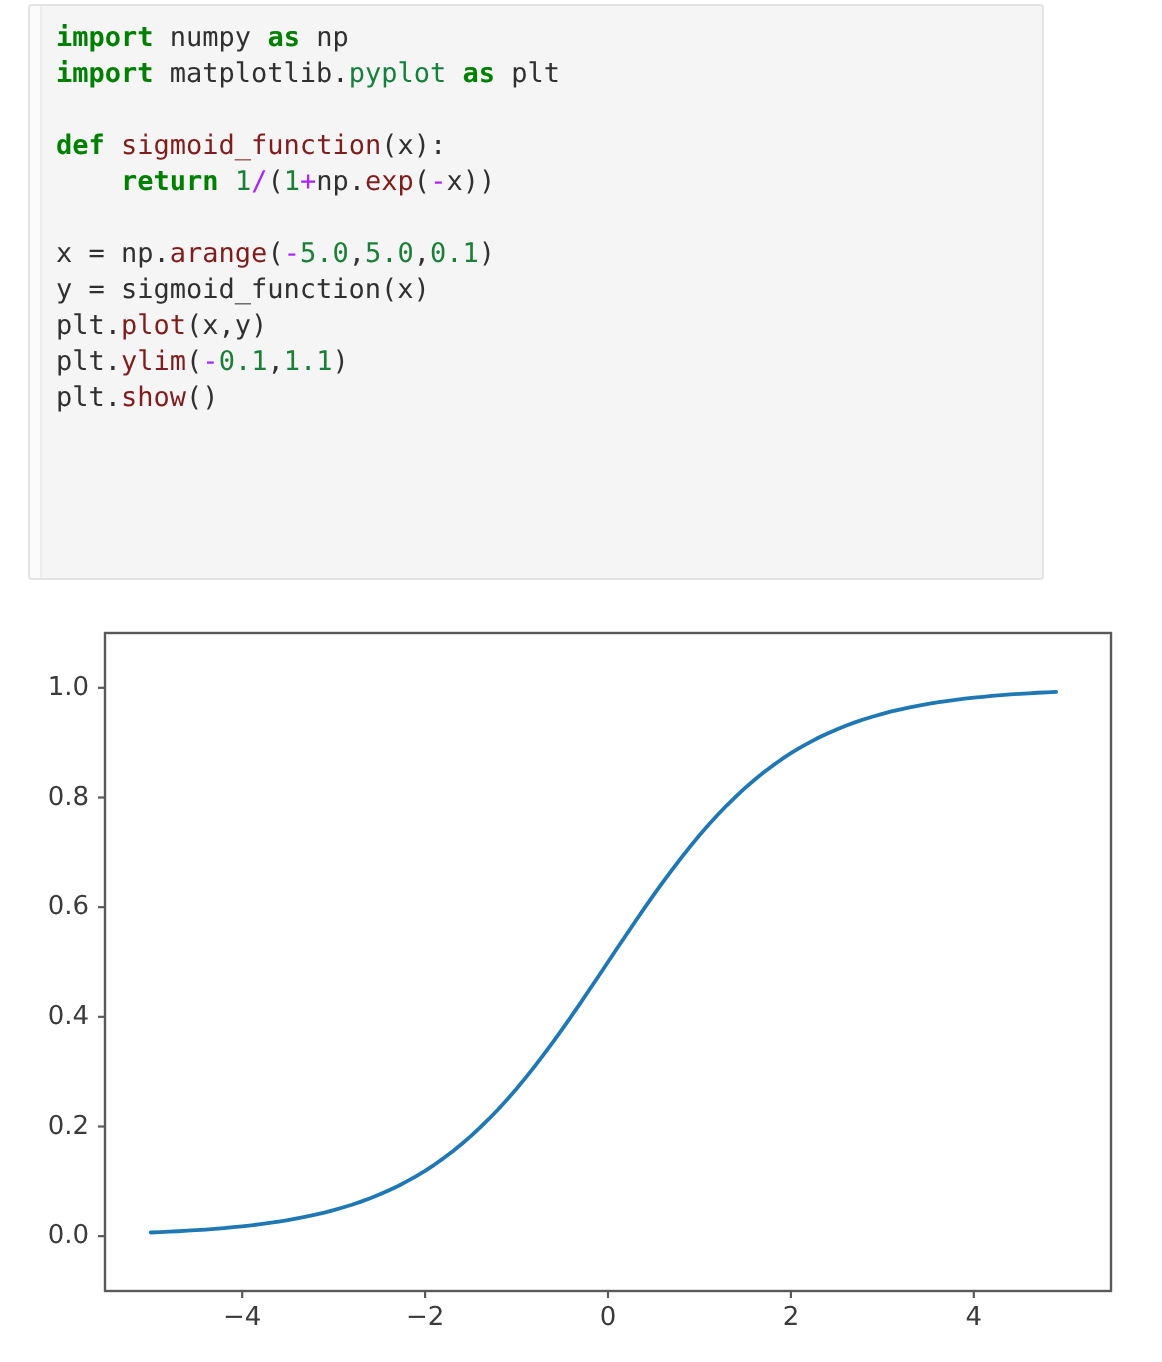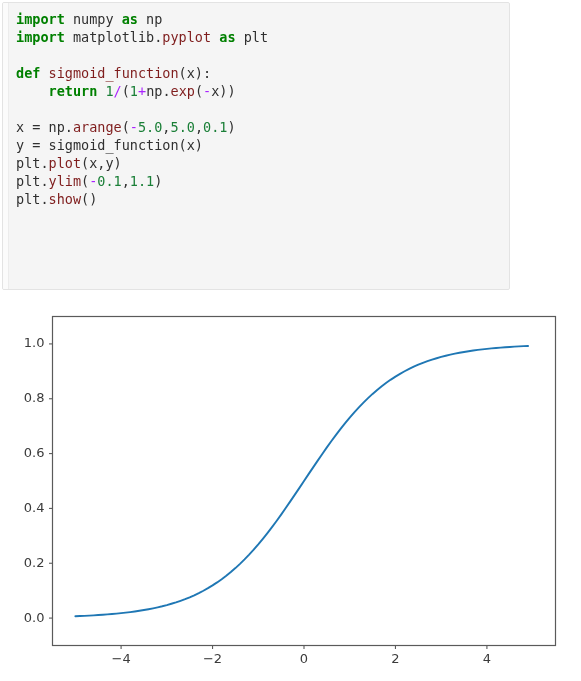--- a/index.html
+++ b/index.html
@@ -12,21 +12,21 @@
     width: 581px;
     height: 681px;
     font-family: "Liberation Sans", sans-serif;
     overflow: hidden;
     position: relative;
   }
 
   
   #code-cell {
     position: absolute;
-    left: 2px;
+    left: 14px;
     top: 2px;
     width: 508px;
     height: 288px;
     box-sizing: border-box;
     background: #f5f5f5;
     border: 1px solid #e3e3e3;
     border-radius: 2px;
     overflow: hidden;
   }
   #code-gutter {
@@ -46,21 +46,21 @@
     font-family: "DejaVu Sans Mono", "Liberation Mono", monospace;
     font-size: 13.5px;
     line-height: 18px;
     white-space: pre;
     color: #303030;
     letter-spacing: 0px;
   }
   .ln { display: block; height: 18px; }
   .kw  { color: #008000; font-weight: bold; }
   .fn  { color: #7f1d1d; }
-  .mod { color: #7f1d1d; }
+  .mod { color: #15803d; }
   .num { color: #1a7f37; }
   .op  { color: #aa22ff; }
   .pl  { color: #303030; }
 
   
   #figure {
     position: absolute;
     left: 0px;
     top: 300px;
     width: 581px;

